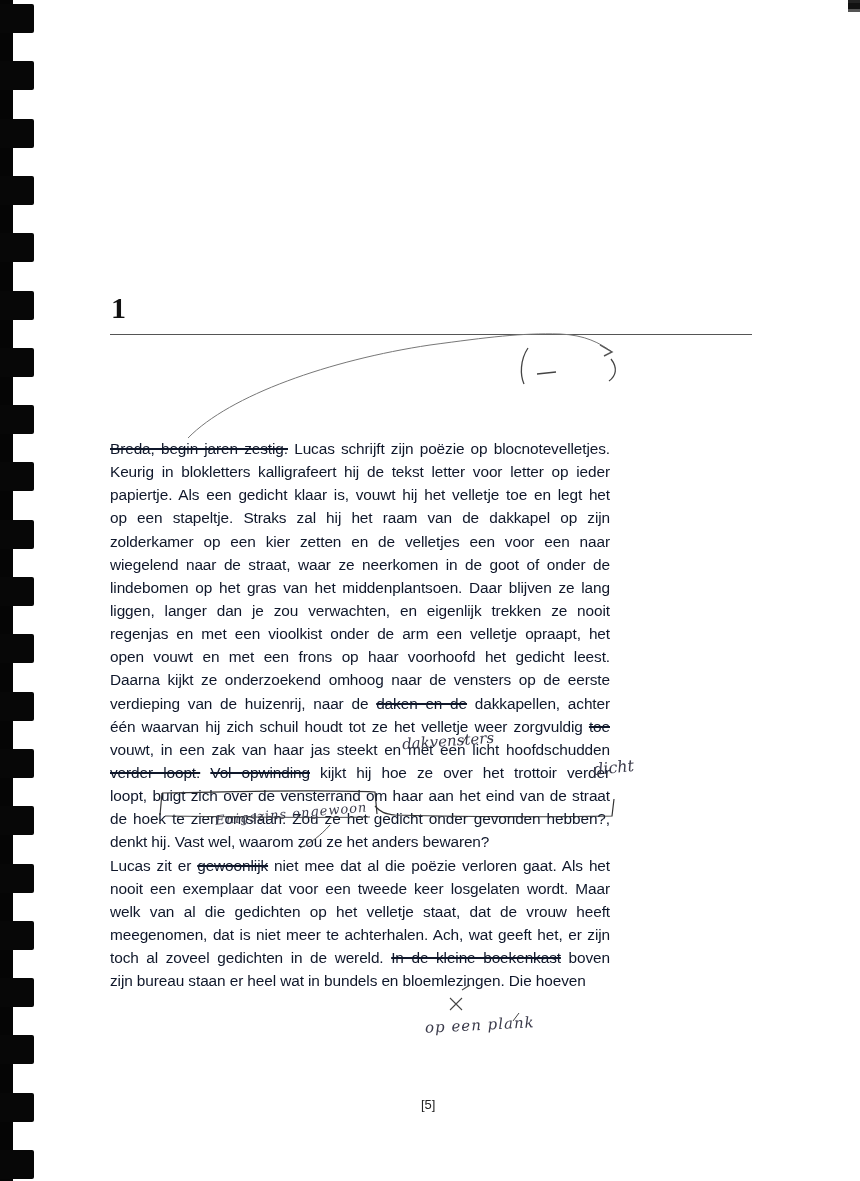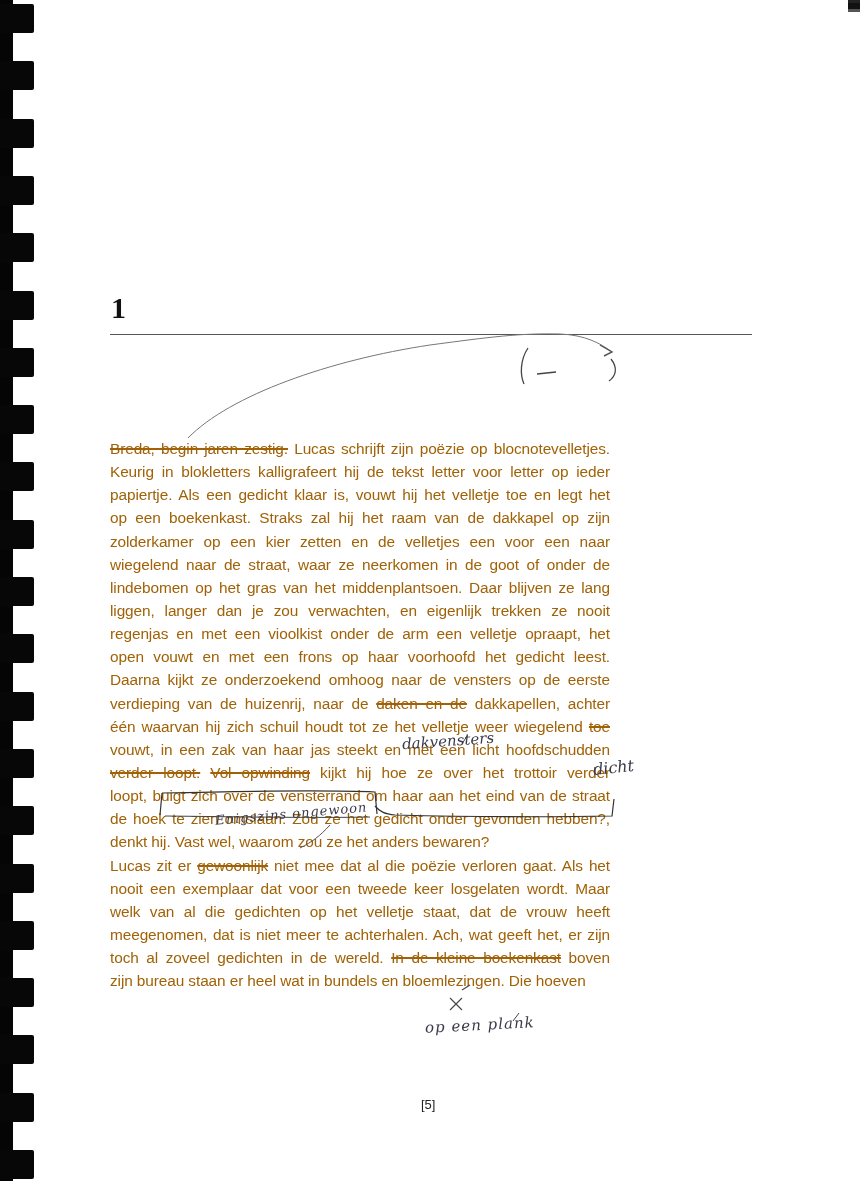--- a/index.html
+++ b/index.html
@@ -27,21 +27,21 @@
   .chapter-number {
     position: absolute; left: 111px; top: 291px;
     font-family: "Liberation Serif", serif; font-weight: bold; font-size: 30px; color: #111;
   }
   .chapter-rule {
     position: absolute; left: 110px; top: 334px; width: 642px; height: 1px; background: #555;
   }
   .body-text {
     position: absolute; left: 110px; top: 437px; width: 500px;
     font-family: "Liberation Sans", sans-serif; font-size: 15.4px; line-height: 23.15px;
-    text-align: justify; color: #a16207; letter-spacing: -0.1px;
+    text-align: justify; color: #0f172a; letter-spacing: -0.1px;
   }
   .body-text .line { display: block; white-space: nowrap; text-align-last: justify; text-align: justify; height: 23.15px; }
   .body-text .line.last { text-align-last: left; }
   .strike { text-decoration: line-through; text-decoration-thickness: 1.5px; }
   .page-number {
     position: absolute; left: 421px; top: 1097px; font-size: 13px; color: #222;
     font-family: "Liberation Sans", sans-serif;
   }
   .hand {
     position: absolute; font-family: "DejaVu Serif", serif; font-style: italic;
@@ -78,30 +78,30 @@
   </div>
 <div class="corner-mark"></div>
 
 <div class="chapter-number">1</div>
 <div class="chapter-rule"></div>
 
 <div class="body-text" id="body-text">
     <span class="line"><span class="strike">Breda, begin jaren zestig.</span><span> Lucas schrijft zijn poëzie op blocnotevelletjes.</span></span>
     <span class="line"><span>Keurig in blokletters kalligrafeert hij de tekst letter voor letter op ieder</span></span>
     <span class="line"><span>papiertje. Als een gedicht klaar is, vouwt hij het velletje toe en legt het</span></span>
-    <span class="line"><span>op een boekenkast. Straks zal hij het raam van de dakkapel op zijn</span></span>
+    <span class="line"><span>op een stapeltje. Straks zal hij het raam van de dakkapel op zijn</span></span>
     <span class="line"><span>zolderkamer op een kier zetten en de velletjes een voor een naar</span></span>
     <span class="line"><span>wiegelend naar de straat, waar ze neerkomen in de goot of onder de</span></span>
     <span class="line"><span>lindebomen op het gras van het middenplantsoen. Daar blijven ze lang</span></span>
     <span class="line"><span>liggen, langer dan je zou verwachten, en eigenlijk trekken ze nooit</span></span>
     <span class="line"><span>regenjas en met een vioolkist onder de arm een velletje opraapt, het</span></span>
     <span class="line"><span>open vouwt en met een frons op haar voorhoofd het gedicht leest.</span></span>
     <span class="line"><span>Daarna kijkt ze onderzoekend omhoog naar de vensters op de eerste</span></span>
     <span class="line"><span>verdieping van de huizenrij, naar de </span><span class="strike">daken en de</span><span> dakkapellen, achter</span></span>
-    <span class="line"><span>één waarvan hij zich schuil houdt tot ze het velletje weer wiegelend </span><span class="strike">toe</span></span>
+    <span class="line"><span>één waarvan hij zich schuil houdt tot ze het velletje weer zorgvuldig </span><span class="strike">toe</span></span>
     <span class="line"><span>vouwt, in een zak van haar jas steekt en met een licht hoofdschudden</span></span>
     <span class="line"><span class="strike">verder loopt.</span><span> </span><span class="strike">Vol opwinding</span><span> kijkt hij hoe ze over het trottoir verder</span></span>
     <span class="line"><span>loopt, buigt zich over de vensterrand om haar aan het eind van de straat</span></span>
     <span class="line"><span>de hoek te zien omslaan. Zou ze het gedicht onder gevonden hebben?,</span></span>
     <span class="line last"><span>denkt hij. Vast wel, waarom zou ze het anders bewaren?</span></span>
     <span class="line"><span>Lucas zit er </span><span class="strike">gewoonlijk</span><span> niet mee dat al die poëzie verloren gaat. Als het</span></span>
     <span class="line"><span>nooit een exemplaar dat voor een tweede keer losgelaten wordt. Maar</span></span>
     <span class="line"><span>welk van al die gedichten op het velletje staat, dat de vrouw heeft</span></span>
     <span class="line"><span>meegenomen, dat is niet meer te achterhalen. Ach, wat geeft het, er zijn</span></span>
     <span class="line"><span>toch al zoveel gedichten in de wereld. </span><span class="strike">In de kleine boekenkast</span><span> boven</span></span>

